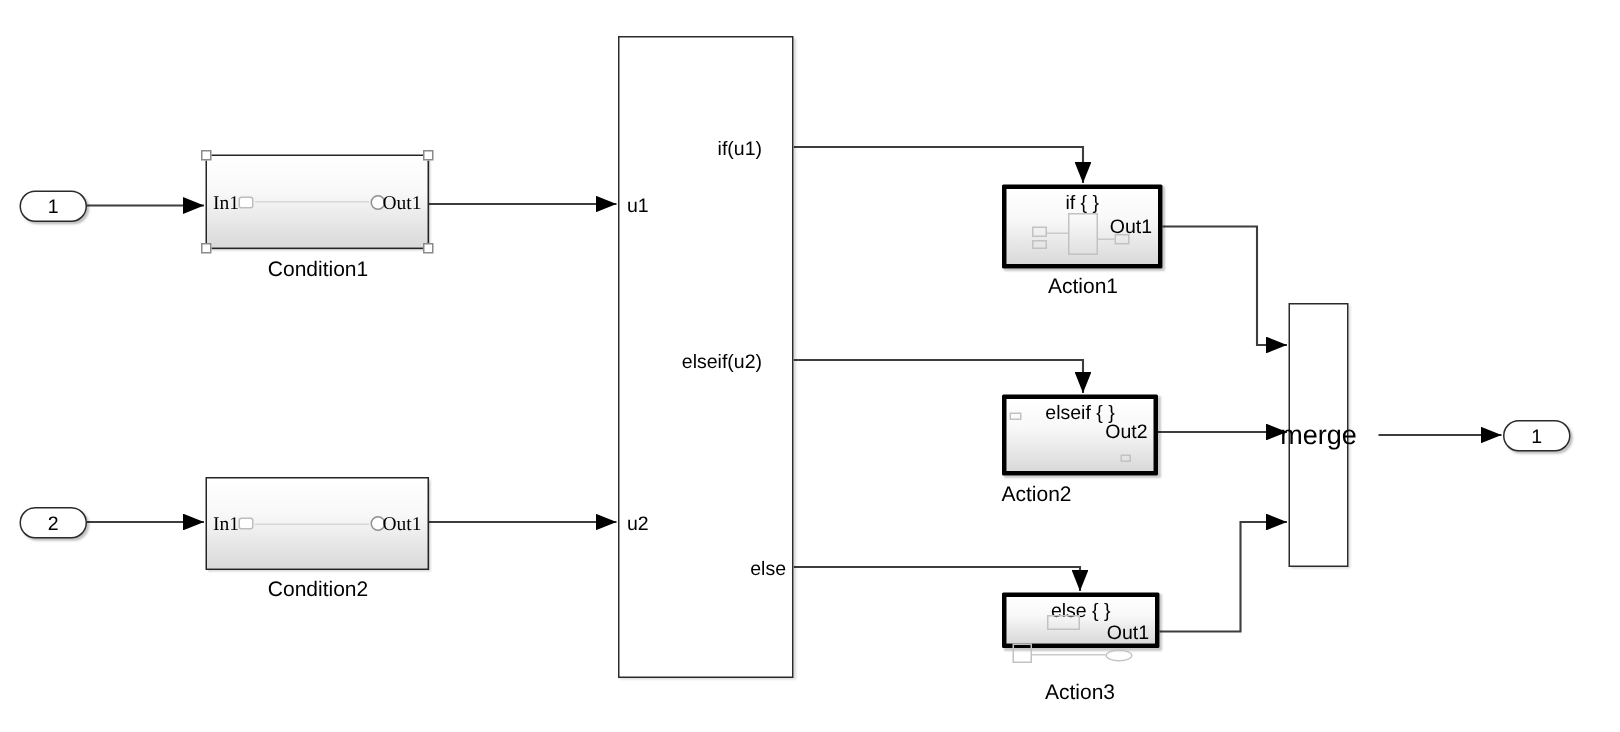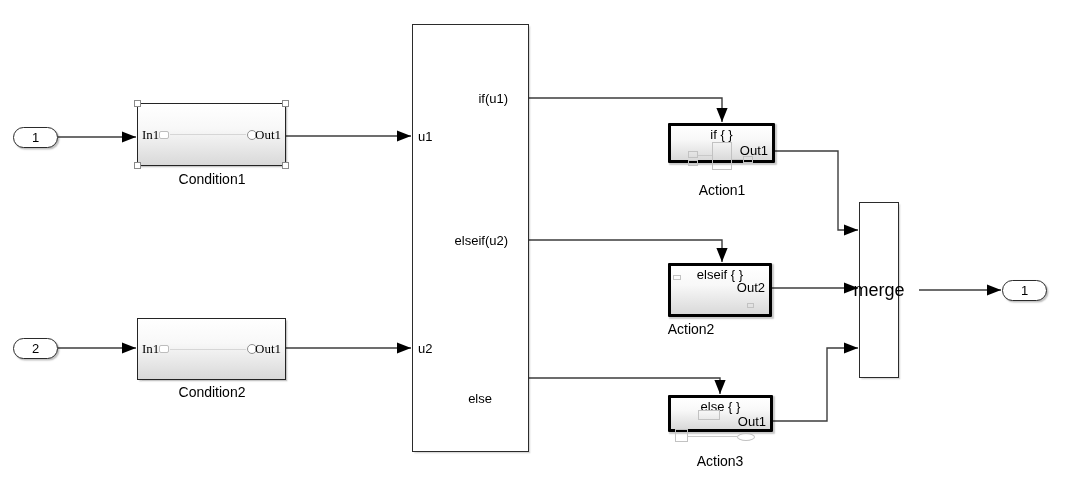--- a/index.html
+++ b/index.html
@@ -96,24 +96,24 @@
       <span>Out1</span>
     </div>
   </div>
   <div class="name-label" style="left:212px;top:384px;">Condition2</div>
 
   <div class="block plain" style="left:412px;top:24px;width:117px;height:428px;">
     <div class="port-label" style="left:5px;top:104px;">u1</div>
     <div class="port-label" style="left:5px;top:316px;">u2</div>
     <div class="port-label right-al" style="right:20px;top:66px;">if(u1)</div>
     <div class="port-label right-al" style="right:20px;top:208px;">elseif(u2)</div>
-    <div class="port-label right-al" style="right:36px;top:346px;margin-top:20px;">else</div>
+    <div class="port-label right-al" style="right:4px;top:346px;">else</div>
   </div>
 
-  <div class="block grad action" style="left:668px;top:123px;width:107px;height:40px;">
+  <div class="block grad action" style="left:668px;top:123px;width:107px;height:56px;">
     <div class="action-header">if { }</div>
     <div class="action-out" style="top:17px;">Out1</div>
     <div class="pv" style="left:17px;top:25px;width:10px;height:7px;"></div>
     <div class="pv" style="left:17px;top:34px;width:10px;height:6px;"></div>
     <div class="pv-line" style="left:27px;top:29px;width:14px;"></div>
     <div class="pv" style="left:41px;top:16px;width:20px;height:28px;"></div>
     <div class="pv-line" style="left:61px;top:33px;width:11px;"></div>
     <div class="pv" style="left:72px;top:30px;width:10px;height:7px;"></div>
   </div>
   <div class="name-label" style="left:722px;top:182px;">Action1</div>

